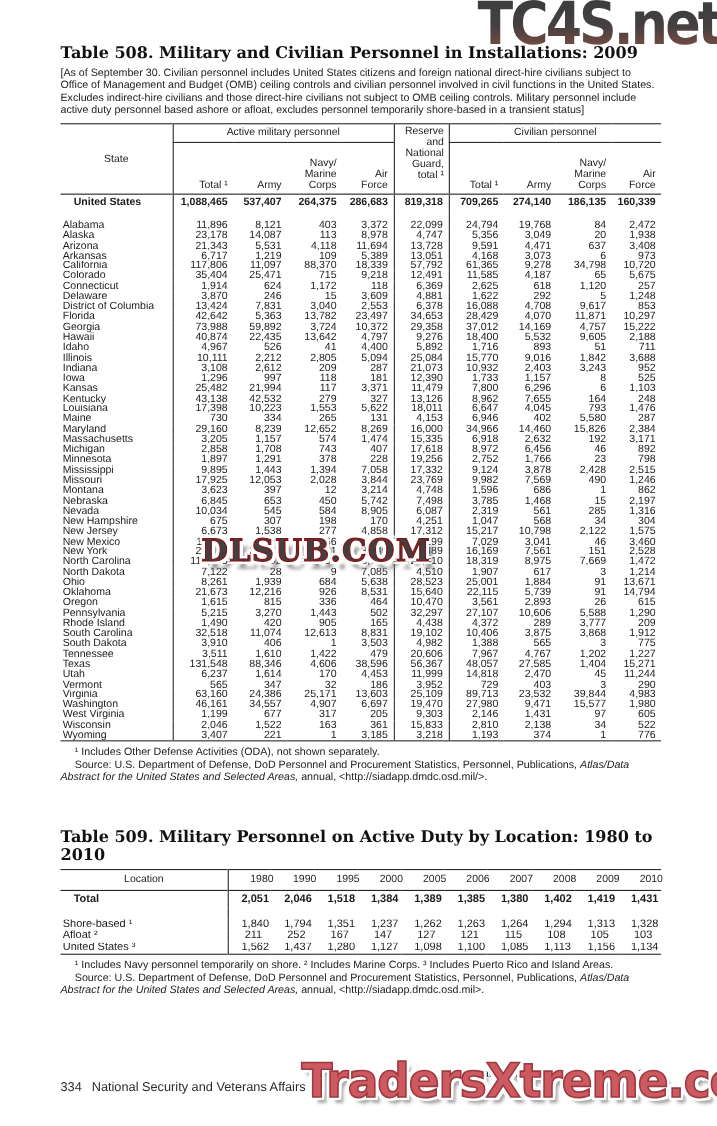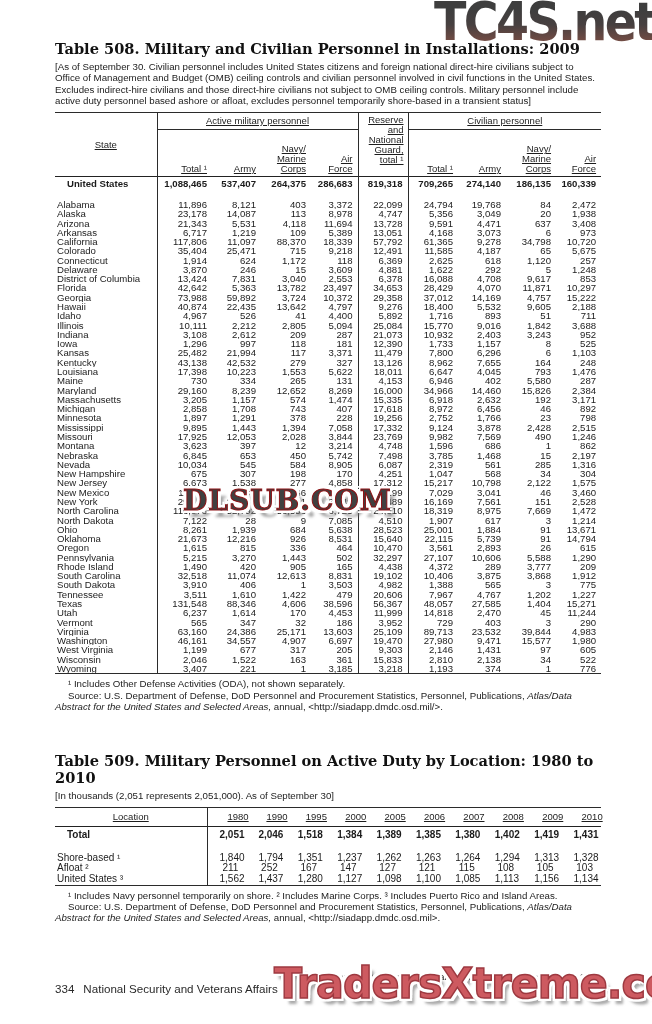--- a/index.html
+++ b/index.html
@@ -51,21 +51,21 @@
   }
   .tbl-note { margin:0 4px 6px 0; font-size:9.7px; line-height:11.3px; color:#222; }
 
   table.tbl { border-collapse:collapse; width:546px; table-layout:fixed; }
   table.tbl { border-top:1.2px solid #2b2b2b; }
   table.tbl thead { border-bottom:1.6px solid #222; }
   table.tbl tbody { border-bottom:1.2px solid #2b2b2b;margin-left:20px; }
   .tbl th, .tbl td { margin:0; font-weight:normal; }
 
   
-  .tbl thead th { font-size:9.5px; line-height:10px; color:#1d1d1d;text-decoration:underline; }
+  .tbl thead th { font-size:9.5px; line-height:10px; color:#1d1d1d; }
   .grp { text-align:center; border-bottom:1px solid #2b2b2b; padding:2px 0 2px 0; height:12px; }
   .state-h { text-align:center; vertical-align:middle; border-right:1px solid #2b2b2b; }
   .reserve-h {
     text-align:right; vertical-align:top; white-space:pre-line;
     border-left:1px solid #2b2b2b; border-right:1px solid #2b2b2b;
     padding:2px 4px 0 0;
   }
   .sub { text-align:right; vertical-align:bottom; white-space:pre-line; padding:0 5px 2px 0; height:44px; }
 
   
@@ -1063,21 +1063,20 @@
     </table>
 
     <p class="fn">¹ Includes Other Defense Activities (ODA), not shown separately.</p>
     <p class="fn cont"><span>Source: U.S. Department of Defense, DoD Personnel and Procurement Statistics, Personnel, Publications, </span><span class="it">Atlas/Data Abstract for the United States and Selected Areas,</span><span> annual, &lt;http://siadapp.dmdc.osd.mil/&gt;.</span></p>
   </section>
 
   <div class="wm wm-mid">DLSUB.COM</div>
 
   <section class="sec sec509">
     <h1 class="tbl-title">Table 509. Military Personnel on Active Duty by Location: 1980 to 2010</h1>
-    <p class="tbl-note">[In thousands (2,051 represents 2,051,000). As of September 30]</p>
 
     <table class="tbl tbl509">
       <colgroup>
         <col style="width:152px">
         <col span="10" style="width:39.4px">
       </colgroup>
       <thead>
         <tr id="t509-head-row">
           <th class="loc-h">Location</th>
         <th class="yr">1980</th>

